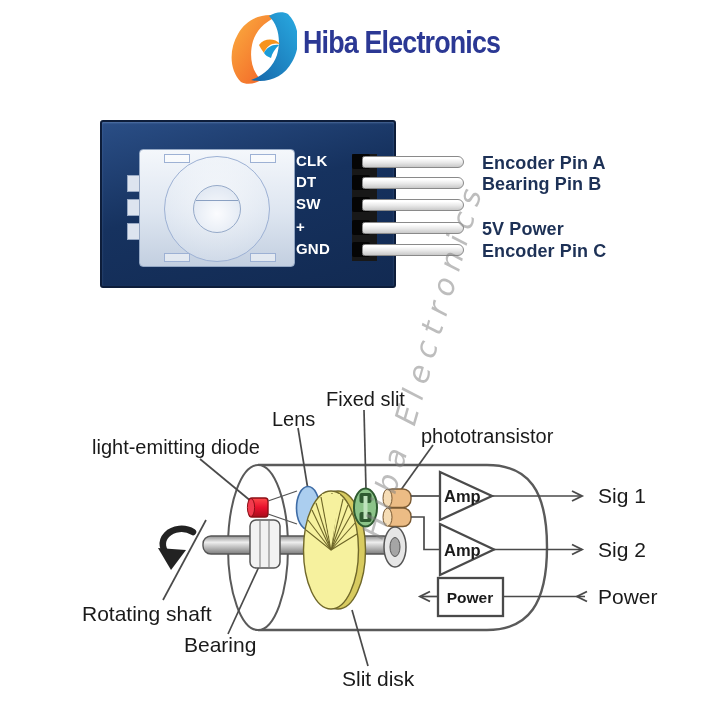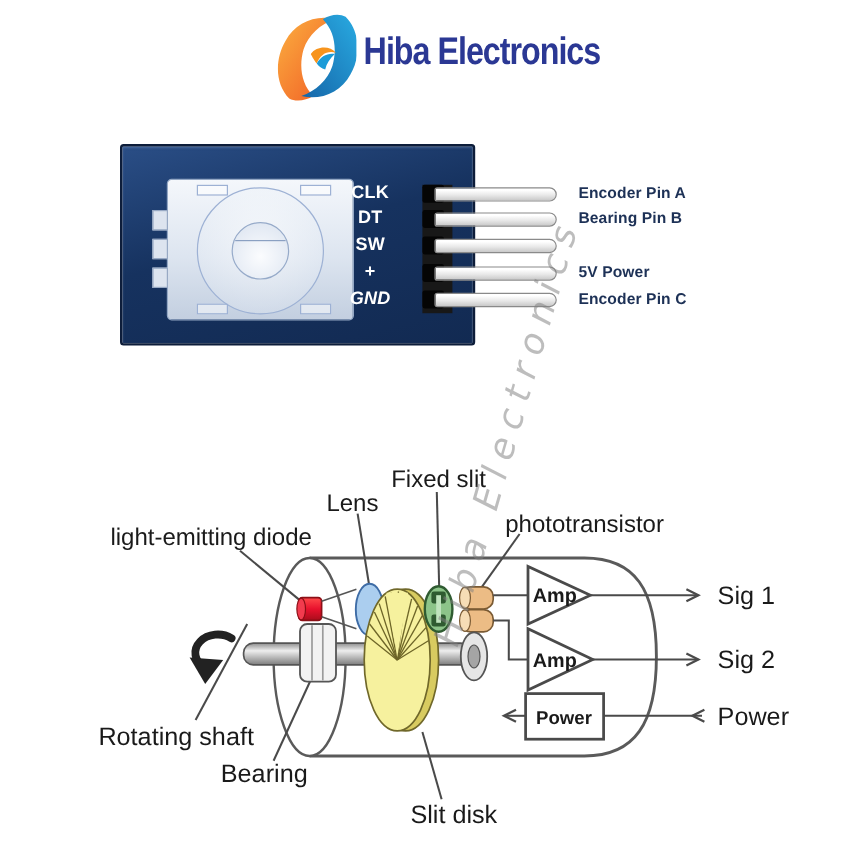--- a/index.html
+++ b/index.html
@@ -44,25 +44,25 @@
   }
   #enc-knob .slot{position:absolute;left:2px;right:2px;top:14px;border-top:1.5px solid #8aa0c2;}
   #pin-header{position:absolute;left:352px;top:154px;width:25px;height:107px;background:#181818;}
   .pin-base{position:absolute;left:352px;width:18px;height:15px;background:#050505;border-radius:2px;}
   .pin{
     position:absolute;left:362px;width:102px;height:12px;
     background:linear-gradient(180deg,#ffffff 15%,#e9e9e9 55%,#c9c9c9 100%);
     border:1px solid #8a8a8a;border-radius:4px 10px 10px 4px;box-sizing:border-box;
   }
   .pin-board-label{
-    position:absolute;left:282px;width:53px;text-align:center;
+    position:absolute;left:296px;width:53px;text-align:left;
     color:#ffffff;font-size:15px;font-weight:bold;letter-spacing:.2px;
   }
   .pin-desc{
-    position:absolute;left:482px;color:#1d3156;font-size:13px;font-weight:bold;
+    position:absolute;left:482px;color:#1d3156;font-size:18px;font-weight:bold;
     white-space:nowrap;letter-spacing:.1px;
   }
   
   #watermark{
     position:absolute;left:372px;top:520px;font-family:"DejaVu Sans",sans-serif;
     font-style:italic;font-size:30px;letter-spacing:8px;color:rgba(128,128,128,.52);
     transform:rotate(-74deg);transform-origin:0 50%;white-space:nowrap;z-index:5;
     pointer-events:none;
   }
   
@@ -122,21 +122,21 @@
   <div class="pin" style="top:156px;"></div>
   <div class="pin" style="top:177px;"></div>
   <div class="pin" style="top:199px;"></div>
   <div class="pin" style="top:222px;"></div>
   <div class="pin" style="top:244px;"></div>
 
   <div class="pin-board-label" style="top:152px;">CLK</div>
   <div class="pin-board-label" style="top:173px;">DT</div>
   <div class="pin-board-label" style="top:195px;">SW</div>
   <div class="pin-board-label" style="top:218px;">+</div>
-  <div class="pin-board-label" style="top:240px;font-style:italic;">GND</div>
+  <div class="pin-board-label" style="top:240px;">GND</div>
 
   <div class="pin-desc" style="top:153px;">Encoder Pin A</div>
   <div class="pin-desc" style="top:174px;">Bearing Pin B</div>
   <div class="pin-desc" style="top:219px;">5V Power</div>
   <div class="pin-desc" style="top:241px;text-align:right;">Encoder Pin C</div>
 
   <div id="watermark">Hiba Electronics</div>
 
   <svg id="diagram" width="720" height="345" viewBox="0 0 720 345">
     <defs>

